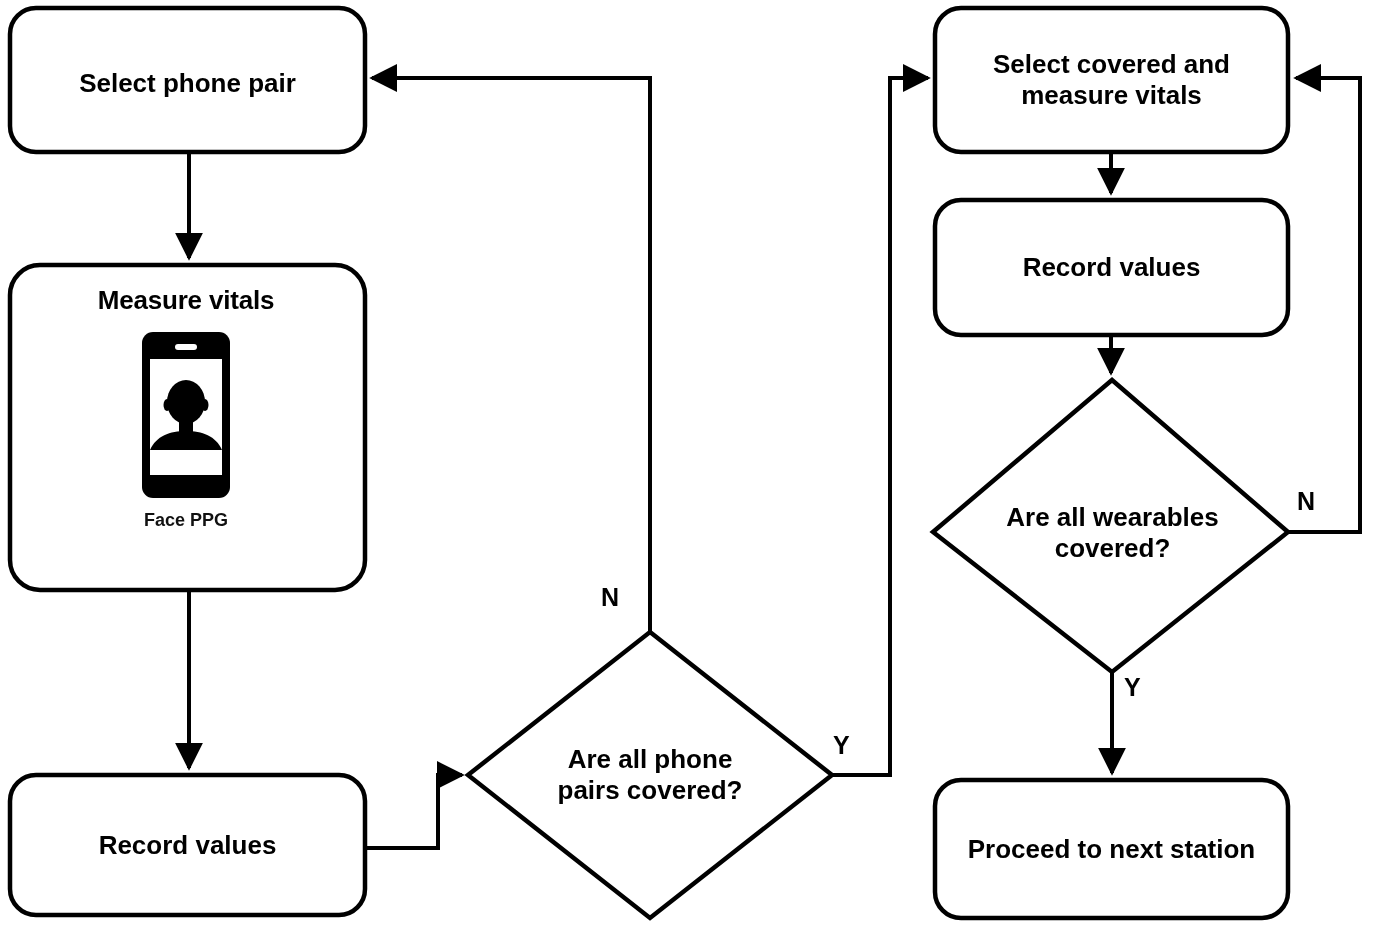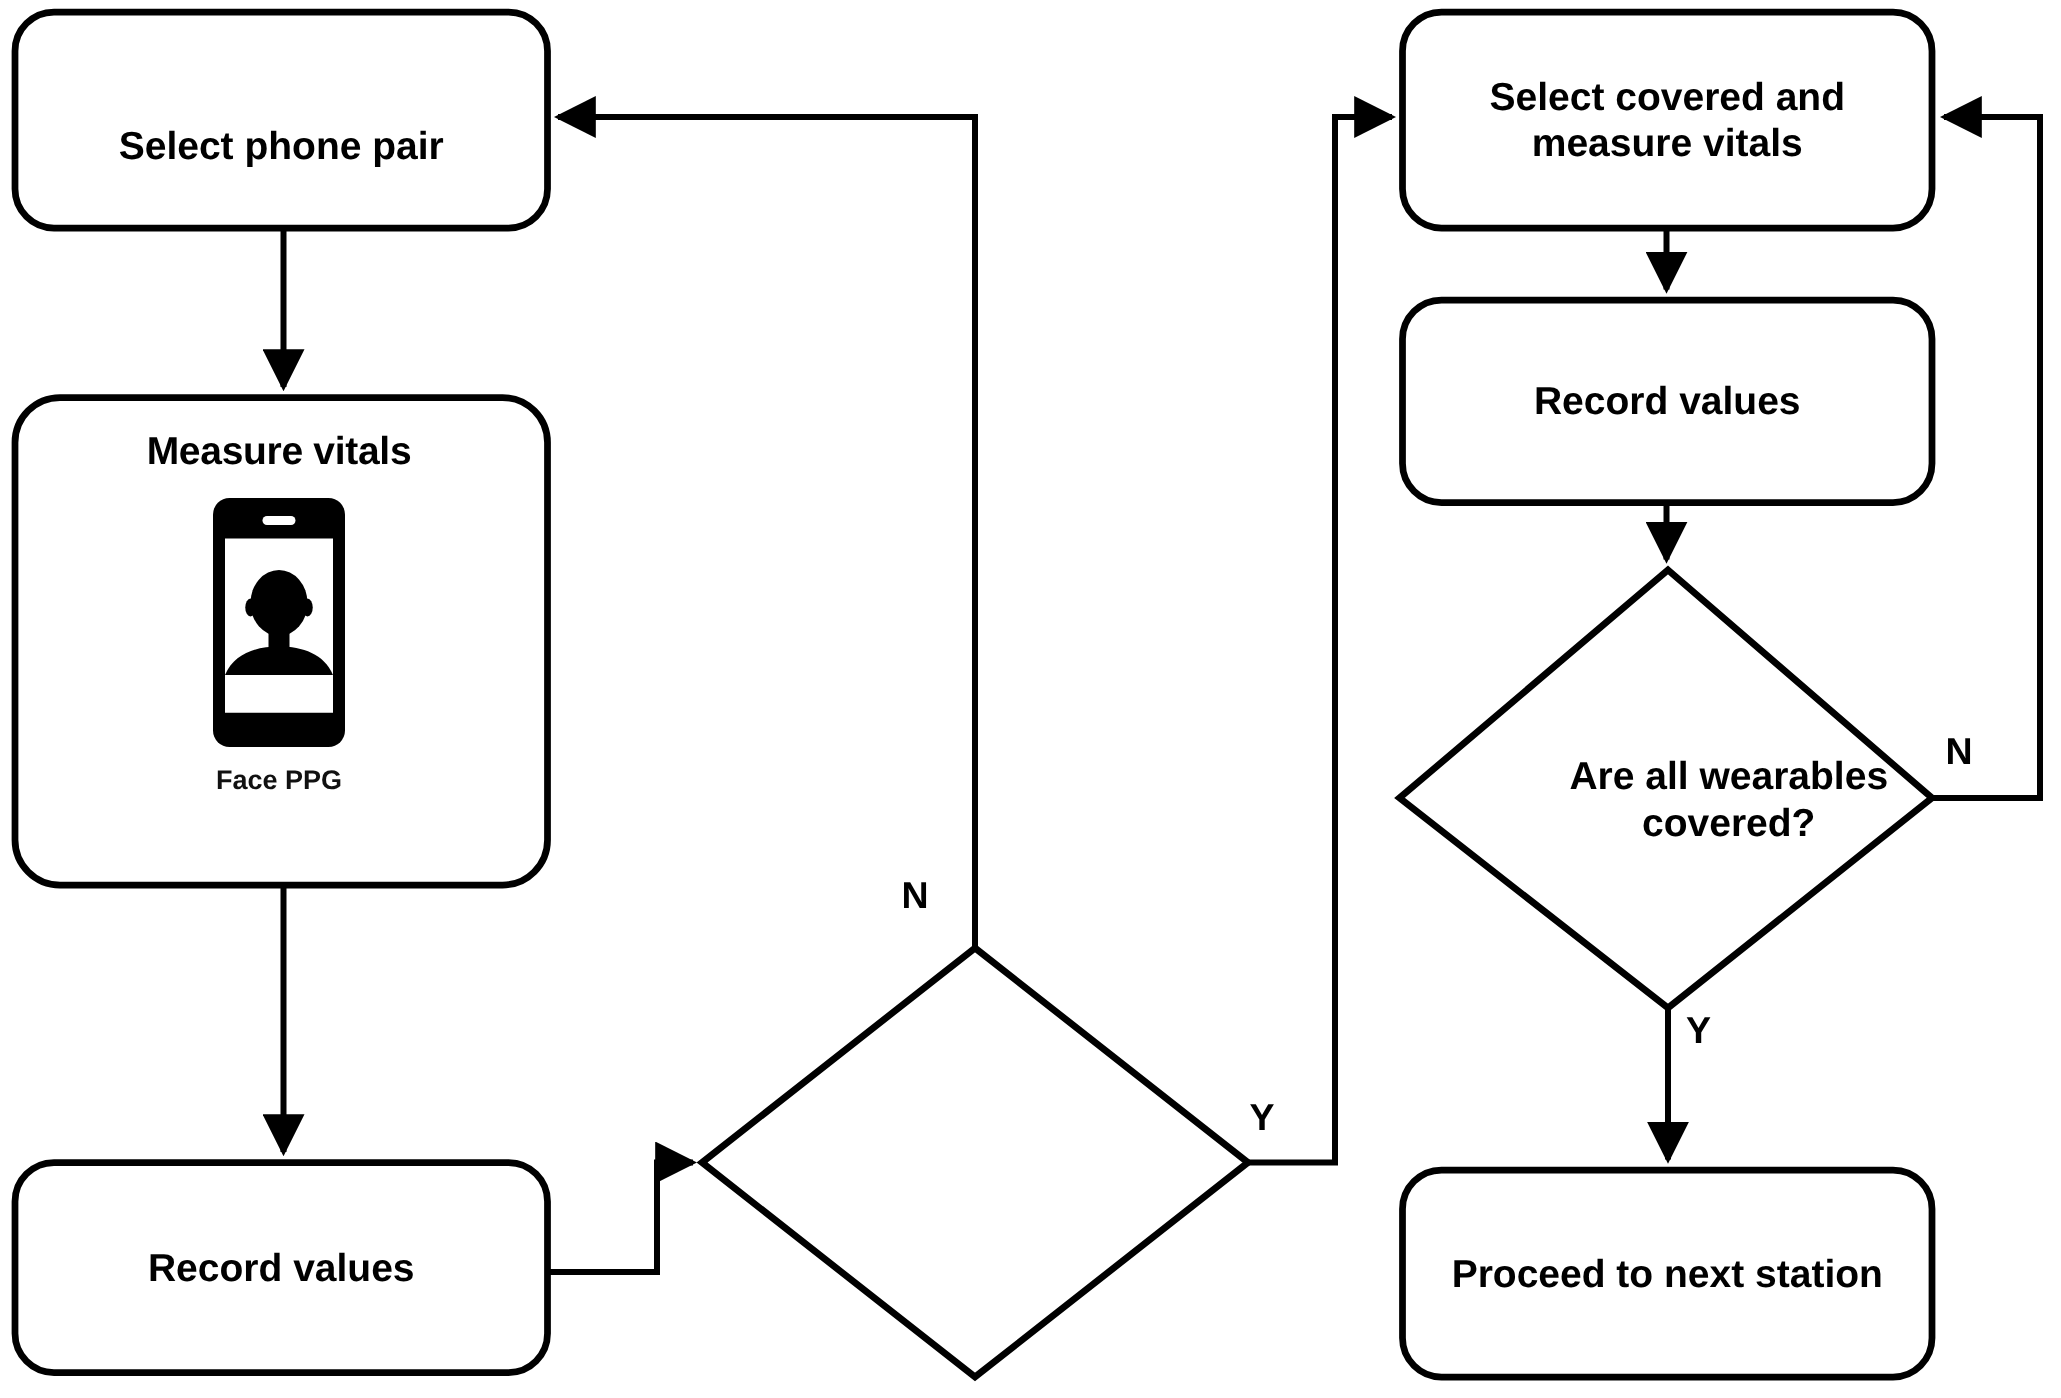--- a/index.html
+++ b/index.html
@@ -128,31 +128,33 @@
 
     <path d="M 1111 152 L 1111 193" fill="none" stroke="#000000" stroke-width="4" marker-end="url(#arrow)"></path>
 
     <path d="M 1111 335 L 1111 373" fill="none" stroke="#000000" stroke-width="4" marker-end="url(#arrow)"></path>
 
     <path d="M 1288 532 L 1360 532 L 1360 78 L 1296 78" fill="none" stroke="#000000" stroke-width="4" stroke-linejoin="miter" marker-end="url(#arrow)"></path>
 
     <path d="M 1112 672 L 1112 773" fill="none" stroke="#000000" stroke-width="4" marker-end="url(#arrow)"></path>
   </svg>
 
-  <div class="node-text box-label" style="left:10px; top:25px; width:355px; height:144px;">Select phone pair</div>
+  <div class="node-text box-label" style="left:10px; top:11px; width:355px; height:144px;">Select phone pair</div>
 
   <div class="node-text box-label" style="left:10px; top:775px; width:355px; height:140px;">Record values</div>
 
+  <div class="node-text box-label" style="left:500px; top:732px; width:300px; height:86px;">Are all phone
+pairs covered?</div>
 
   <div class="node-text box-label" style="left:935px; top:8px; width:353px; height:144px;">Select covered and
 measure vitals</div>
 
   <div class="node-text box-label" style="left:935px; top:200px; width:353px; height:135px;">Record values</div>
 
-  <div class="node-text box-label" style="left:1000px; top:490px; width:305px; height:86px;">Are all wearables
+  <div class="node-text box-label" style="left:960px; top:490px; width:305px; height:86px;">Are all wearables
 covered?</div>
 
   <div class="node-text box-label" style="left:935px; top:780px; width:353px; height:138px;">Proceed to next station</div>
 
   <div id="measure-vitals-inner">
     <div id="measure-vitals-title">Measure vitals</div>
 
     <div id="phones-row">
 
       <div class="phone-col">

